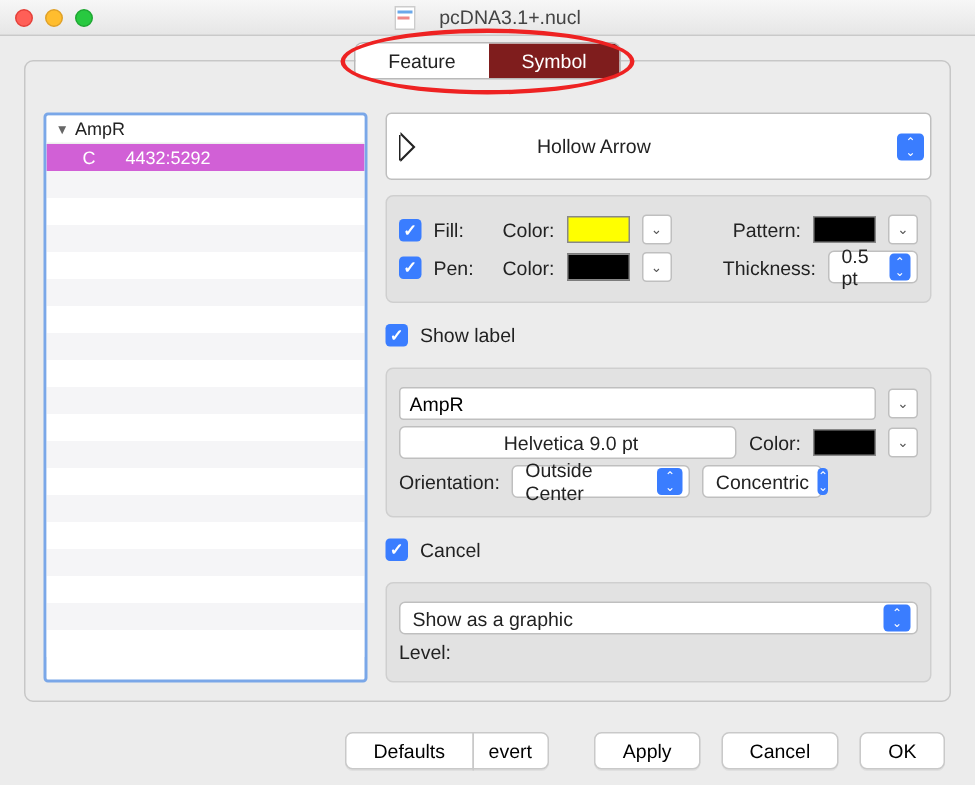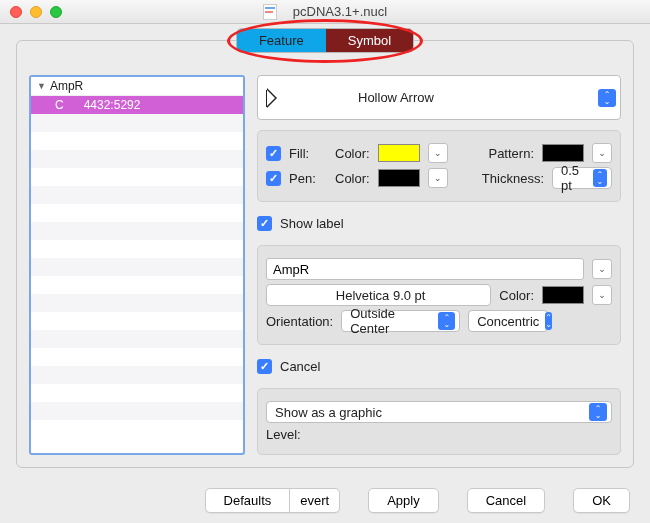--- a/index.html
+++ b/index.html
@@ -53,21 +53,21 @@
     display:flex; justify-content:center;
   }
   .seg {
     display:flex;
     border-radius:5px;
     overflow:hidden;
     box-shadow: 0 0 0 1px #b9b9b9;
   }
   .seg button {
     border:none; padding:4px 22px; font-size:13px; cursor:pointer;
-    background:#0ea5e9; color:#222;
+    background:#ffffff; color:#222;
   }
   .seg .active { background:#7f1d1d; color:#fff; }
   .annot {
     position:absolute;
     top:-22px;
     left:50%;
     transform:translateX(-50%);
     width:196px; height:44px;
     border:3px solid #e22;
     border-radius:50%;
@@ -138,21 +138,21 @@
     content:""; position:absolute; right:-10px; top:-3px;
     border-left:10px solid #222; border-top:10px solid transparent; border-bottom:10px solid transparent;
   }
   .arrow-shape::before {
     content:""; position:absolute; right:-8px; top:-1px;
     border-left:8px solid #fff; border-top:8px solid transparent; border-bottom:8px solid transparent;
     z-index:1;
   }
   .footer {
     position:absolute; left:0; right:0; bottom:10px;
-    display:flex; justify-content:flex-end; gap:28px; padding:0 20px;
+    display:flex; justify-content:flex-end; gap:14px; padding:0 20px;
   }
   .btn {
     background:#fff; border:1px solid #c9c9c9; border-radius:5px;
     padding:4px 18px; font-size:13px; cursor:pointer;
     box-shadow:0 1px 0 rgba(0,0,0,0.05);
   }
   .btn-group-left { display:flex; gap:0; margin-right:auto; margin-left:210px; }
   .text-input {
     flex:1; background:#fff; border:1px solid #bfbfbf; border-radius:3px;
     height:22px; padding:2px 6px; font-size:13px;

